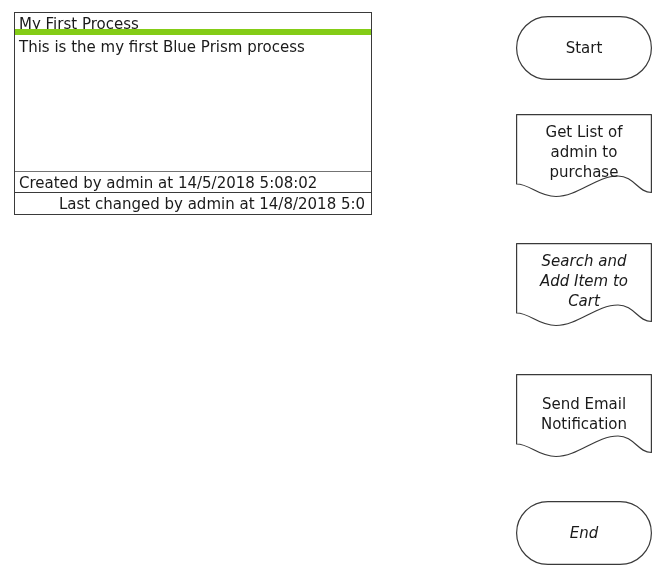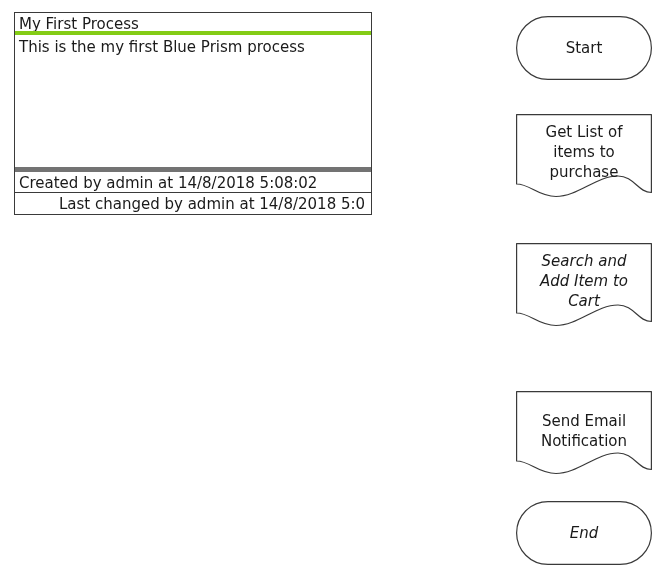--- a/index.html
+++ b/index.html
@@ -33,26 +33,26 @@
     box-sizing: border-box;
     padding: 1px 4px 2px 4px;
     font-size: 15px;
     line-height: 20px;
     white-space: nowrap;
     overflow: hidden;
     color: #1a1a1a;
   }
   .panel-title {
     height: 22px;
-    border-bottom: 4px solid #84cc16;
+    border-bottom: 6px solid #84cc16;
     flex: 0 0 auto;
   }
   .panel-body {
     flex: 1 1 auto;
-    border-bottom: 5px solid #737373;
+    border-bottom: 1px solid #737373;
     padding-top: 2px;
   }
   .panel-created {
     height: 21px;
     border-bottom: 1px solid #3a3a3a;
     flex: 0 0 auto;
   }
   .panel-changed {
     height: 21px;
     flex: 0 0 auto;
@@ -96,51 +96,51 @@
   }
 
   
   .node-document { width: 136px; height: 90px; }
   .node-document .node-label { top: 8px; }
   .node-document.two-line .node-label { top: 20px; }
 
   .n-start  { top: 16px; }
   .n-getlist{ top: 114px; }
   .n-search { top: 243px; font-style: italic; }
-  .n-email  { top: 391px; text-decoration: underline; }
+  .n-email  { top: 374px; text-decoration: underline; }
   .n-end    { top: 501px; font-style: italic; }
 </style>
 </head>
 <body>
 
 <div class="process-panel">
   <div class="panel-row panel-title">My First Process</div>
   <div class="panel-row panel-body">This is the my first Blue Prism process</div>
-  <div class="panel-row panel-created">Created by admin at 14/8/2018 5:08:02</div>
+  <div class="panel-row panel-created">Created by admin at 14/5/2018 5:08:02</div>
   <div class="panel-row panel-changed">Last changed by admin at 14/8/2018 5:0</div>
 </div>
 
 <div class="flow-column">
 
   <div class="flow-node node-terminator n-start">
     <svg width="136" height="64" viewBox="0 0 136 64">
       <rect x="0.6" y="0.6" width="134.8" height="62.8" rx="31.4" ry="31.4" fill="#ffffff" stroke="#3a3a3a" stroke-width="1.2"></rect>
     </svg>
     <div class="node-label">Start</div>
   </div>
 
   <div class="flow-node node-document n-getlist">
     <svg width="136" height="90" viewBox="0 0 136 90">
       <path d="M0.6,0.6 L135.4,0.6 L135.4,78.5
                C122,78.5 118,62.0 102,62.0
                C80,62.0 62,82.5 40,82.5
                C22,82.5 14,70.0 0.6,70.0 Z" fill="#ffffff" stroke="#3a3a3a" stroke-width="1.2" stroke-linejoin="round"></path>
     </svg>
     <div class="node-label">Get List of
-items to
+admin to
 purchase</div>
   </div>
 
   <div class="flow-node node-document n-search">
     <svg width="136" height="90" viewBox="0 0 136 90">
       <path d="M0.6,0.6 L135.4,0.6 L135.4,78.5
                C122,78.5 118,62.0 102,62.0
                C80,62.0 62,82.5 40,82.5
                C22,82.5 14,70.0 0.6,70.0 Z" fill="#ffffff" stroke="#3a3a3a" stroke-width="1.2" stroke-linejoin="round"></path>
     </svg>

